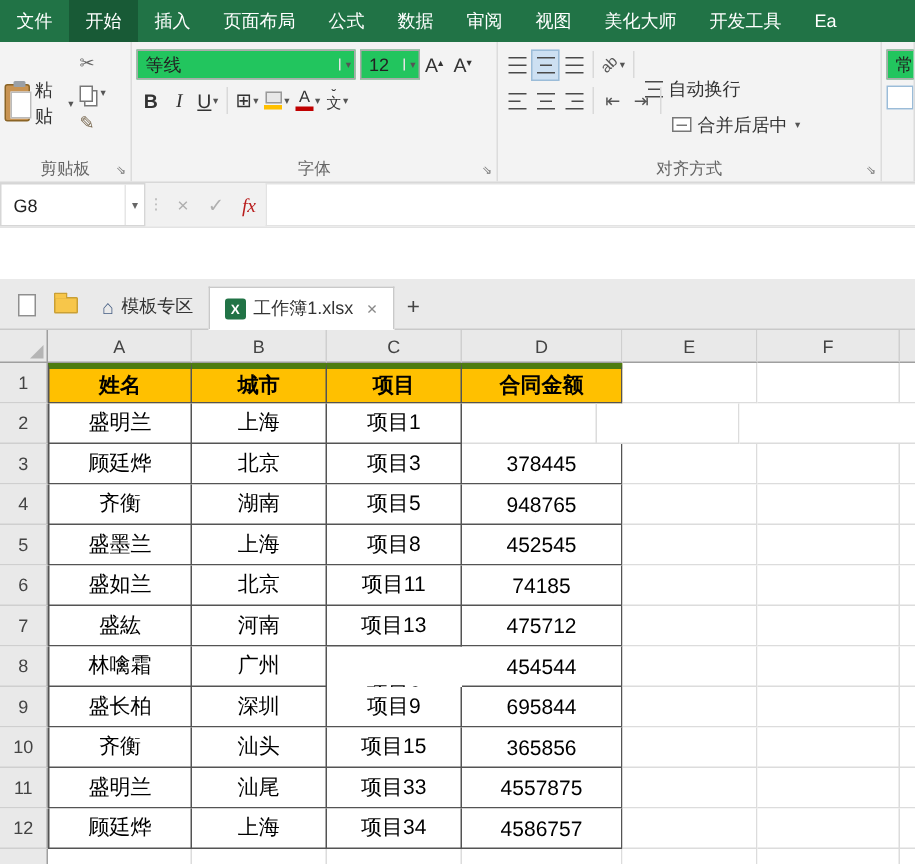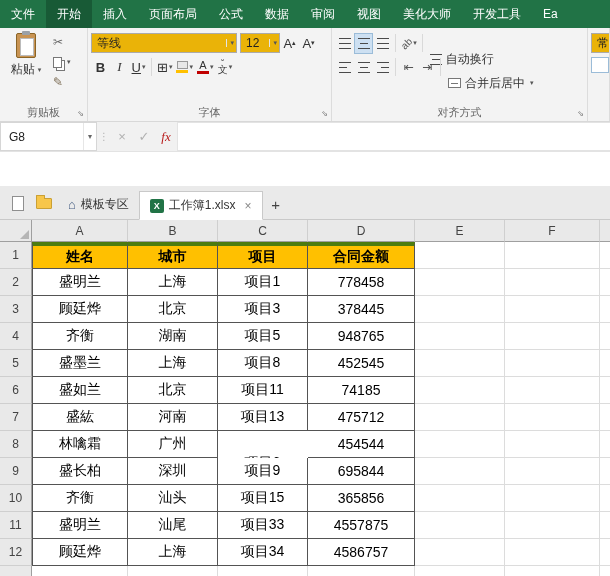--- a/index.html
+++ b/index.html
@@ -19,32 +19,32 @@
   .gbody{flex:1;display:flex;padding:3px 3px 0;}
   .gbody.col{flex-direction:column;}
   .glabel{height:17px;font-size:11px;color:#666;display:flex;align-items:center;justify-content:center;position:relative;}
   .launcher{position:absolute;right:3px;bottom:3px;font-size:8px;color:#777;line-height:8px;}
   .frow{display:flex;align-items:center;height:24px;}
   .vsep{width:1px;height:18px;background:#d9d9d9;margin:0 3px;align-self:center;flex:none;}
   .tiny-caret{font-size:7px;color:#555;margin-left:1px;}
   sup{font-size:7px;line-height:0;}
 
   
-  .paste{width:46px;display:flex;flex-direction:column;align-items:center;gap:3px;padding-top:2px;}
+  .paste{width:46px;display:flex;flex-direction:row;align-items:center;gap:3px;padding-top:2px;}
   .clip-ico{width:20px;height:25px;background:#c89352;border:1px solid #8a6426;border-radius:2px;position:relative;}
   .clip-ico::before{content:"";position:absolute;left:5px;top:-3px;width:8px;height:4px;background:#9aa0a6;border-radius:1px;}
   .clip-ico::after{content:"";position:absolute;left:3px;top:4px;width:12px;height:16px;background:#fff;border:1px solid #bbb;}
   .plabel{font-size:12px;color:#333;display:flex;align-items:center;gap:2px;}
   .clip-col{display:flex;flex-direction:column;gap:2px;padding:2px 0 0 4px;}
   .mini{height:18px;display:flex;align-items:center;color:#666;font-size:12px;}
   .copy-ico{width:9px;height:11px;border:1px solid #777;background:#fff;box-shadow:3px 3px 0 -1px #fff,3px 3px 0 0 #777;margin-right:4px;}
   .brush{color:#7a6a52;}
 
   
-  .combo{background:#eab308;border:1px solid #abaaaa;height:20px;display:flex;align-items:center;font-size:12px;padding:0 2px 0 5px;color:#222;flex:none;}
+  .combo{background:#22c55e;border:1px solid #abaaaa;height:20px;display:flex;align-items:center;font-size:12px;padding:0 2px 0 5px;color:#222;flex:none;}
   .combo-caret{margin-left:auto;font-size:7px;color:#555;padding-left:3px;border-left:1px solid #e4e4e4;}
   .fname{width:146px;}
   .fsize{width:40px;margin-left:3px;}
   .tbtn{height:21px;min-width:19px;display:flex;align-items:center;justify-content:center;font-size:13px;color:#333;padding:0 2px;flex:none;}
   .tbtn.sel{background:#cde0f2;border:1px solid #9bbcd8;}
   .bold{font-weight:bold;}
   .italic{font-style:italic;font-family:"Liberation Serif",serif;}
   .underline .u{text-decoration:underline;}
   .paint-ico,.fcolor{display:flex;flex-direction:column;align-items:center;gap:1px;}
   .paint-tip{width:11px;height:8px;background:#e8e8e8;border:1px solid #999;display:block;}
@@ -359,21 +359,20 @@
         <div class="cell table hdr" style="width: 107px;">合同金额</div>
         <div class="cell" style="width: 90px;"></div>
         <div class="cell" style="width: 95px;"></div>
         <div class="cell fillcol"></div>
       </div>
       <div class="gridrow datarow">
         <div class="rowhead">2</div>
         <div class="cell table colA" style="width: 96px;">盛明兰</div>
         <div class="cell table" style="width: 90px;">上海</div>
         <div class="cell table" style="width: 90px;">项目1</div>
-        <div class="cell table" style="width: 107px;">778458</div>
         <div class="cell" style="width: 90px;"></div>
         <div class="cell" style="width: 95px;"></div>
         <div class="cell fillcol"></div>
       </div>
       <div class="gridrow datarow">
         <div class="rowhead">3</div>
         <div class="cell table colA" style="width: 96px;">顾廷烨</div>
         <div class="cell table" style="width: 90px;">北京</div>
         <div class="cell table" style="width: 90px;">项目3</div>
         <div class="cell table" style="width: 107px;">378445</div>

